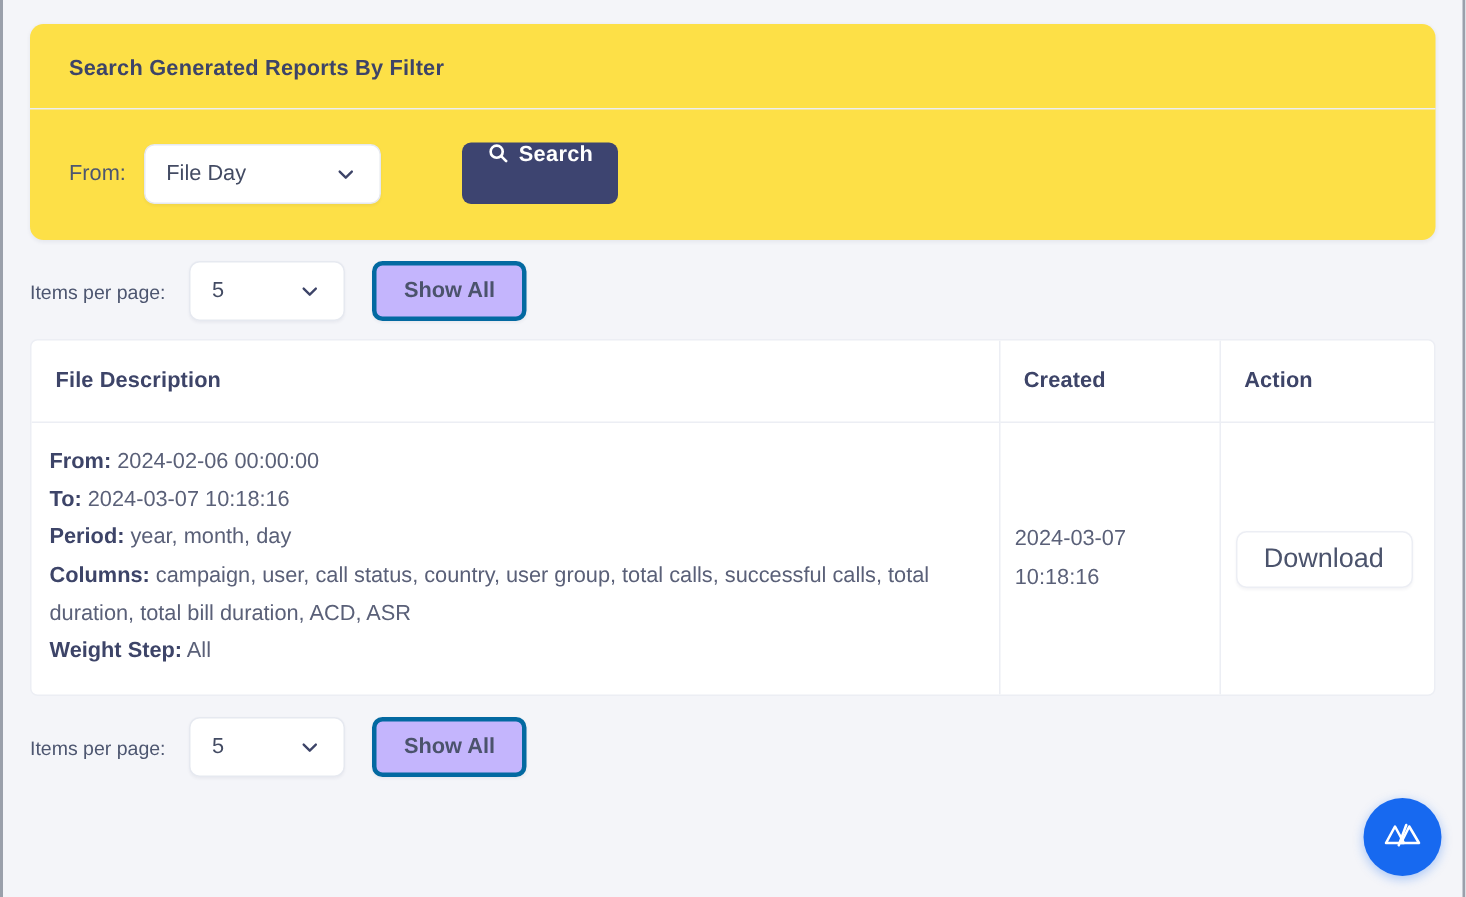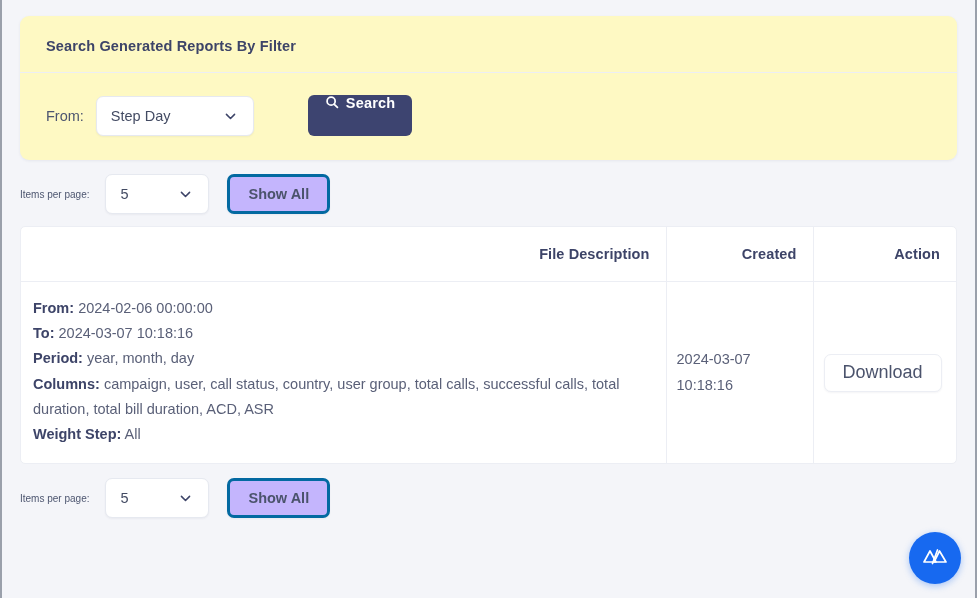--- a/index.html
+++ b/index.html
@@ -70,21 +70,21 @@
   }
 
   
   .content {
     padding: 16px 18px 0 18px;
     box-sizing: border-box;
   }
 
   
   .card {
-    background: #fef9c3;
+    background: #fde047;
     border-radius: 9px;
     box-shadow: 0 1px 3px rgba(35,45,80,.07);
   }
   .card-head {
     padding: 22px 26px 18px 26px;
     border-bottom: 1px solid #eceef4;
   }
   .card-title {
     font-size: 14.5px;
     font-weight: bold;
@@ -145,21 +145,21 @@
     font-family: "Liberation Sans", sans-serif;
   }
 
   
   .pager {
     display: flex;
     align-items: center;
     padding: 14px 0 12px 0;
   }
   .pager-label {
-    font-size: 10px;
+    font-size: 13px;
     color: #4d5670;
     margin-right: 16px;
   }
   .pager .select { width: 104px; }
   .btn-plain {
     margin-left: 18px;
     height: 40px;
     padding: 0 18px;
     background: #c4b5fd;
     border: 3px solid #0369a1;
@@ -178,21 +178,21 @@
     border: 1px solid #eceef4;
     border-radius: 5px;
     overflow: hidden;
   }
   table {
     width: 100%;
     border-collapse: collapse;
     table-layout: fixed;
   }
   th {
-    text-align: right;
+    text-align: left;
     font-size: 14.5px;
     font-weight: bold;
     color: #3d4468;
     padding: 19px 16px;
     border-bottom: 1px solid #eceef4;
     border-right: 1px solid #eceef4;
     letter-spacing: .1px;
   }
   th:last-child, td:last-child { border-right: none; }
   td {
@@ -249,21 +249,21 @@
 
   <div class="content">
 
     <div class="card">
       <div class="card-head">
         <div class="card-title">Search Generated Reports By Filter</div>
       </div>
       <div class="card-body">
         <span class="field-label">From:</span>
         <div class="select">
-          <span>Step Day</span>
+          <span>File Day</span>
           <span class="chev">
             <svg viewBox="0 0 16 16" width="13" height="13" fill="none" stroke="#3d4468" stroke-width="1.9" stroke-linecap="round" stroke-linejoin="round">
                 <polyline points="3,6 8,11 13,6"></polyline>
               </svg>
           </span>
         </div>
         <button class="btn-search">
           <span>
             <svg viewBox="0 0 16 16" width="14" height="14" fill="none" stroke="#ffffff" stroke-width="2" stroke-linecap="round">
                 <circle cx="7" cy="7" r="4.6"></circle>

